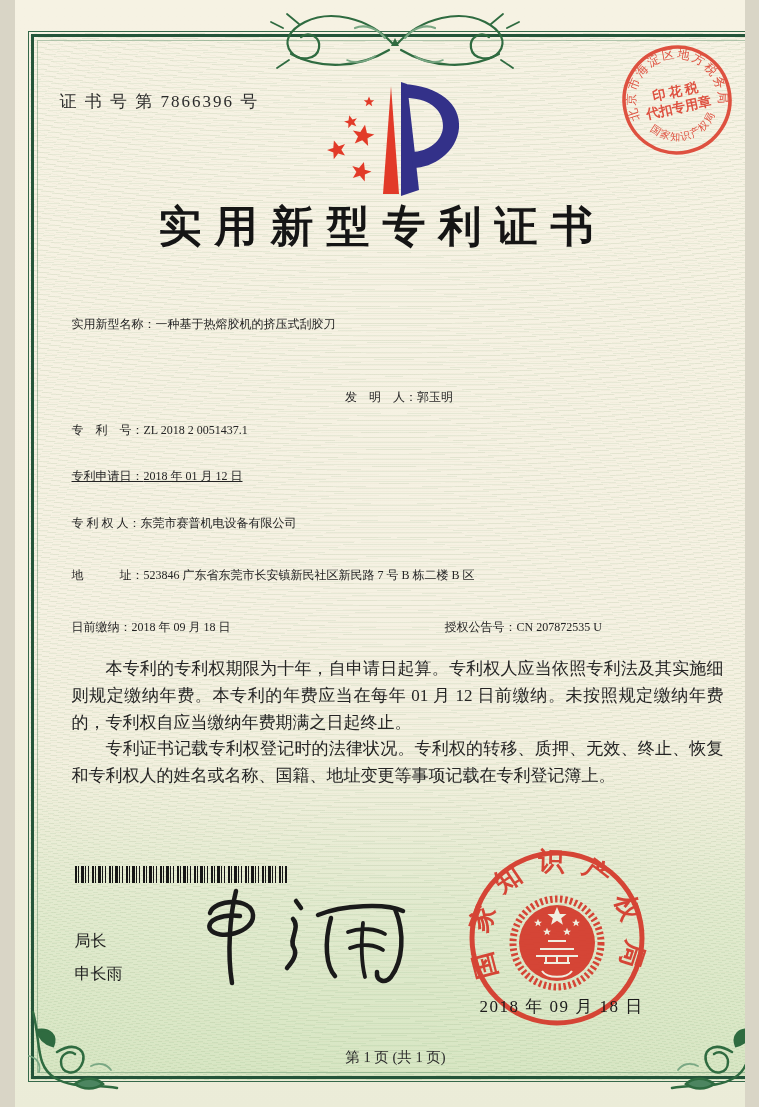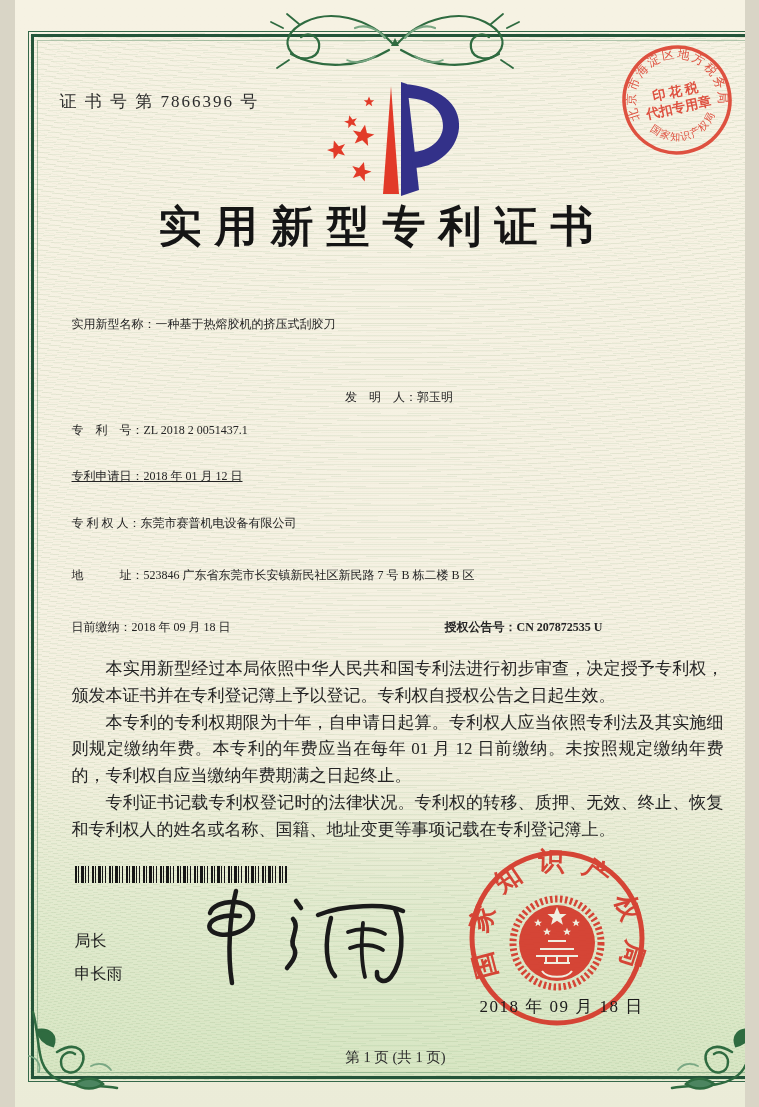--- a/index.html
+++ b/index.html
@@ -24,21 +24,21 @@
   .tax-stamp{position:absolute;left:604px;top:42px;transform:rotate(-12deg);opacity:.92;}
   .title{position:absolute;left:0;top:198px;width:100%;margin:0;text-align:center;
          font-size:43px;font-weight:700;letter-spacing:13px;padding-left:6px;box-sizing:border-box;color:#151515;}
   .row{position:absolute;left:57px;width:655px;font-size:12px;color:#242424;}
   .row .lbl{white-space:pre;}
   .row-name{top:316px;} .row-inv{top:389px;text-align:center;} .row-pat{top:422px;}
   .row-file{top:468px;text-decoration:underline;} .row-owner{top:515px;}
   .row-addr{top:563px;display:flex;align-items:center;}
   .row-addr .val{width:505px;line-height:25px;}
   .row-grant{top:619px;}
-  .col2{position:absolute;left:373px;top:0;font-weight:bold;}
+  .col2{position:absolute;left:373px;top:0;}
   .paras{position:absolute;left:57px;top:656px;width:652px;font-size:17px;line-height:26.8px;text-align:justify;color:#242424;}
   .paras p{margin:0;text-indent:2em;}
   .barcode{position:absolute;left:60px;top:866px;width:212px;height:17px;
     background:repeating-linear-gradient(90deg,
       #161616 0 2px, rgba(0,0,0,0) 2px 3px,
       #161616 3px 4px, rgba(0,0,0,0) 4px 6px,
       #161616 6px 9px, rgba(0,0,0,0) 9px 10px,
       #161616 10px 11px, rgba(0,0,0,0) 11px 13px,
       #161616 13px 14px, rgba(0,0,0,0) 14px 17px);}
   .signer{position:absolute;left:60px;top:924px;font-family:"Liberation Sans","DejaVu Sans",sans-serif;
@@ -159,21 +159,20 @@
   <div class="row row-grant">
     <span>
       <span class="lbl">日前缴纳：</span><span class="val">2018 年 09 月 18 日</span>
     </span>
     <span class="col2">
       <span class="lbl">授权公告号：</span><span class="val">CN 207872535 U</span>
     </span>
   </div>
 
   <div class="paras">
-    <p>本实用新型经过本局依照中华人民共和国专利法进行初步审查，决定授予专利权，颁发本证书并在专利登记簿上予以登记。专利权自授权公告之日起生效。</p>
     <p>本专利的专利权期限为十年，自申请日起算。专利权人应当依照专利法及其实施细则规定缴纳年费。本专利的年费应当在每年 01 月 12 日前缴纳。未按照规定缴纳年费的，专利权自应当缴纳年费期满之日起终止。</p>
     <p>专利证书记载专利权登记时的法律状况。专利权的转移、质押、无效、终止、恢复和专利权人的姓名或名称、国籍、地址变更等事项记载在专利登记簿上。</p>
   </div>
 
   <div class="barcode"></div>
 
   <div class="signer">
     <div>局长</div>
     <div>申长雨</div>
   </div>

